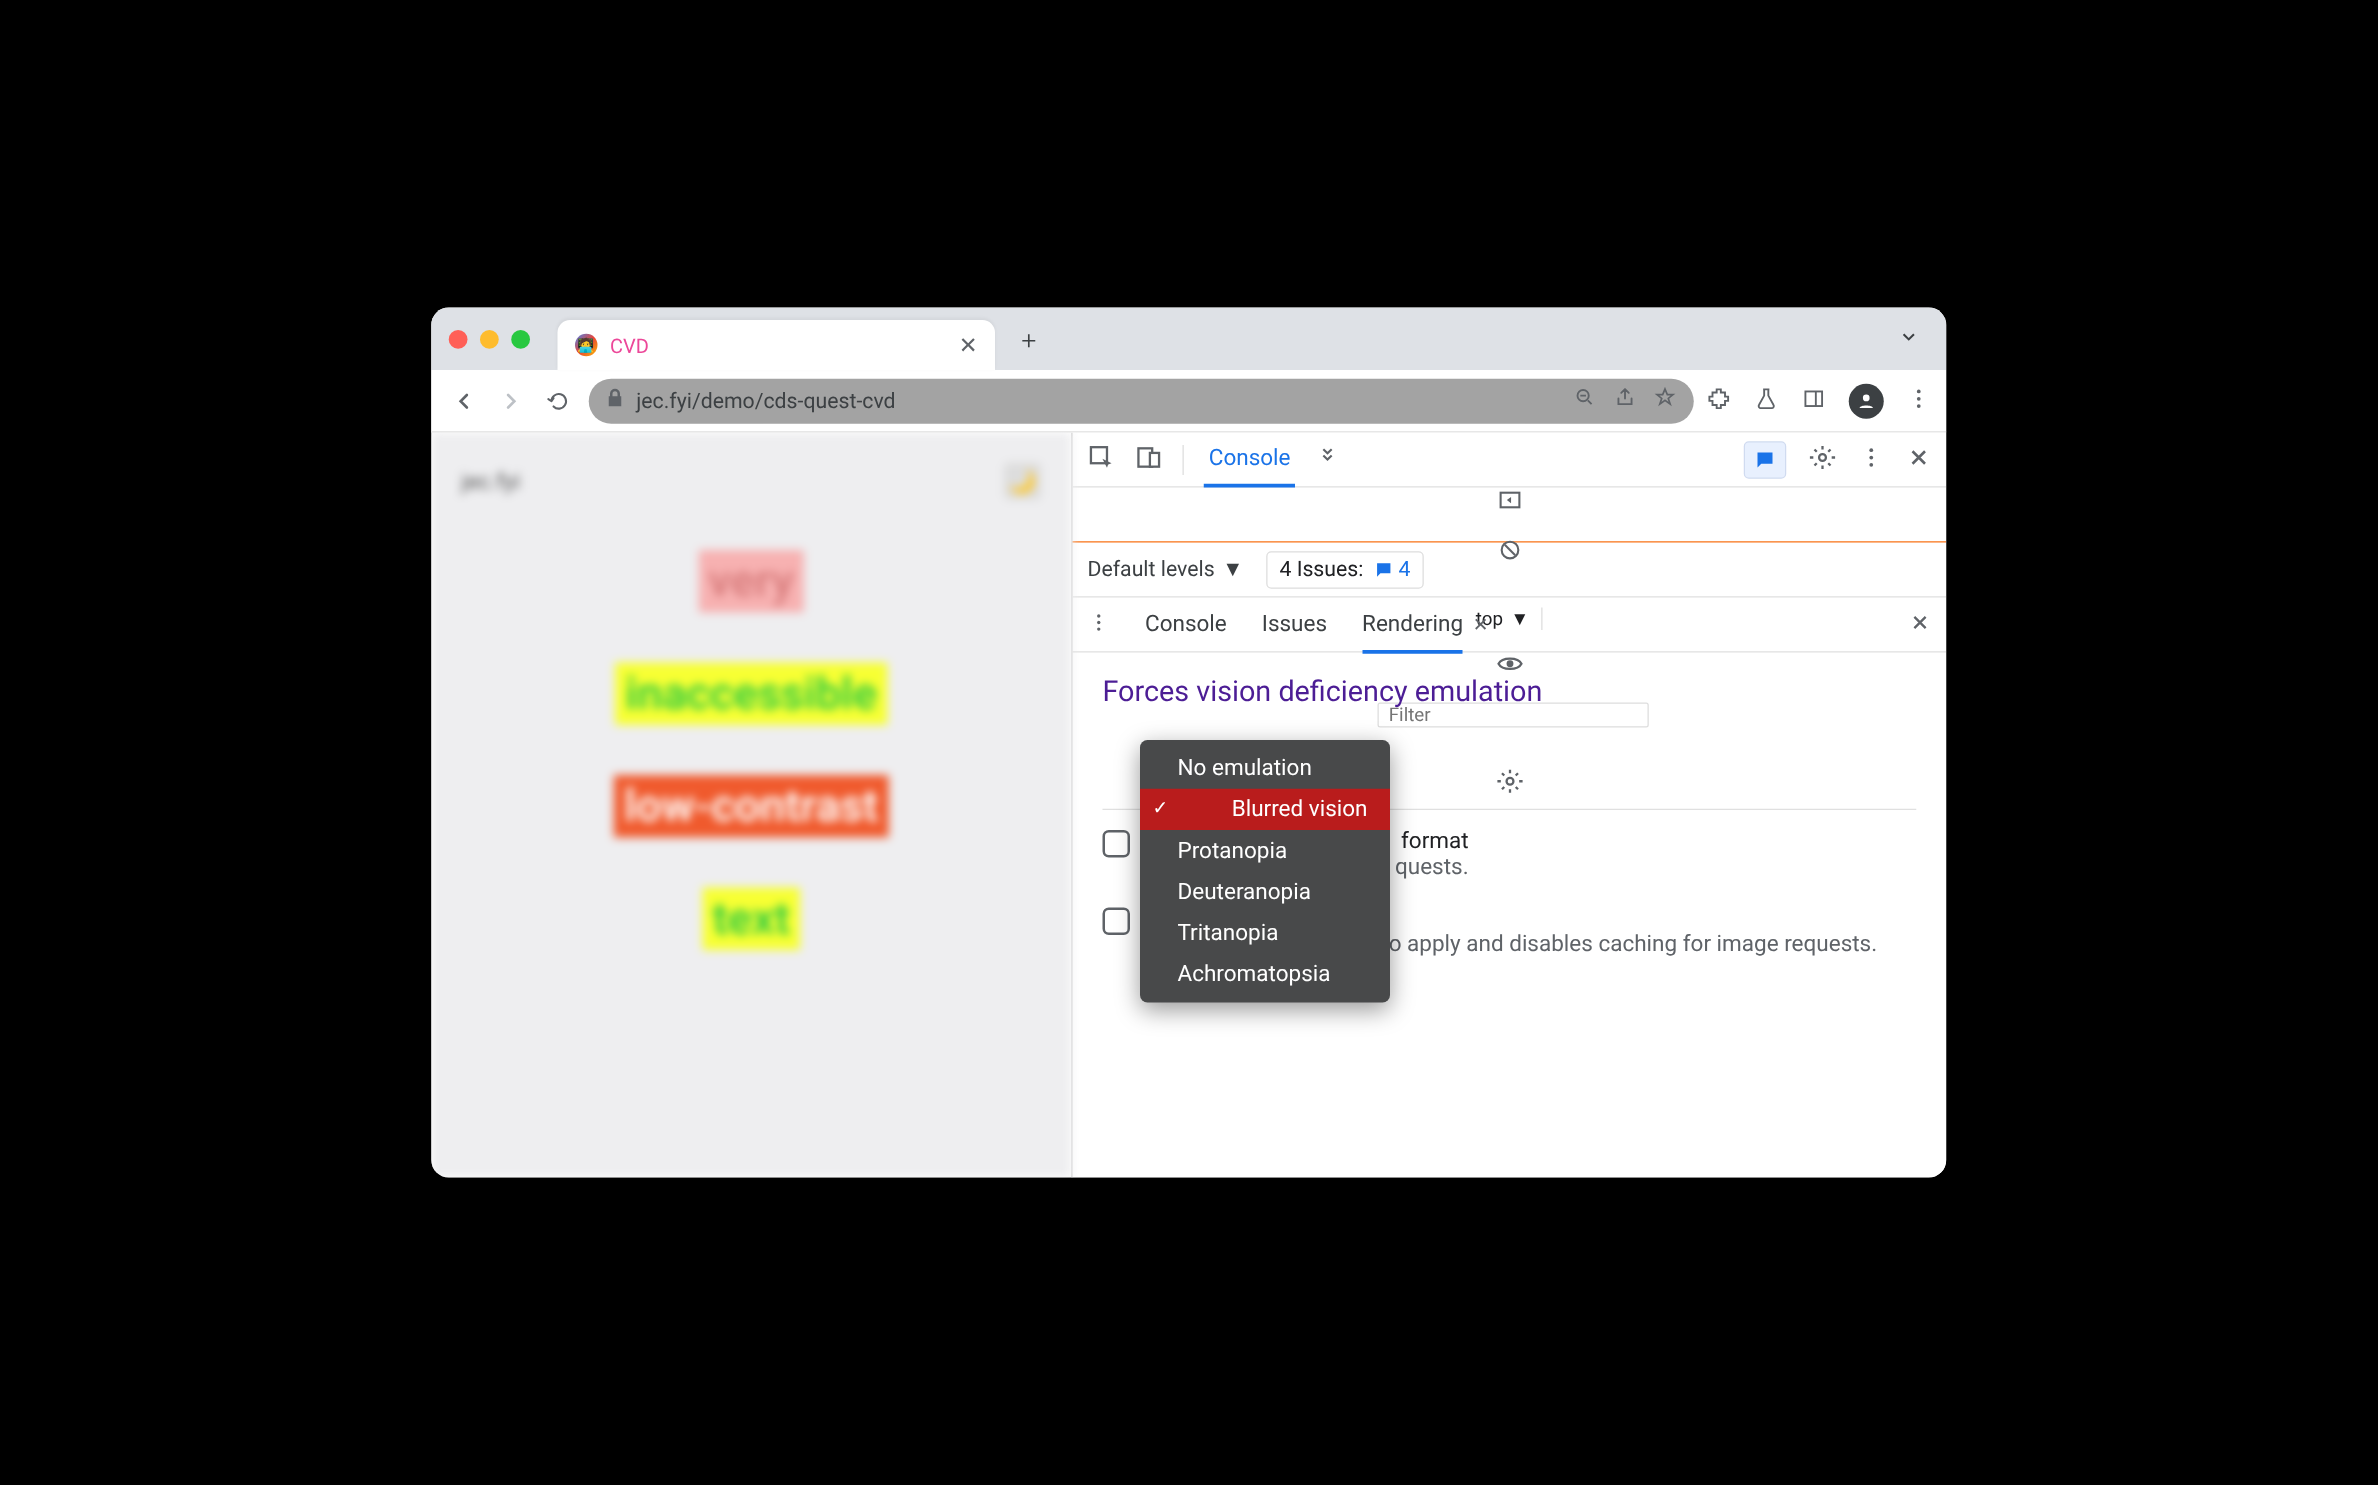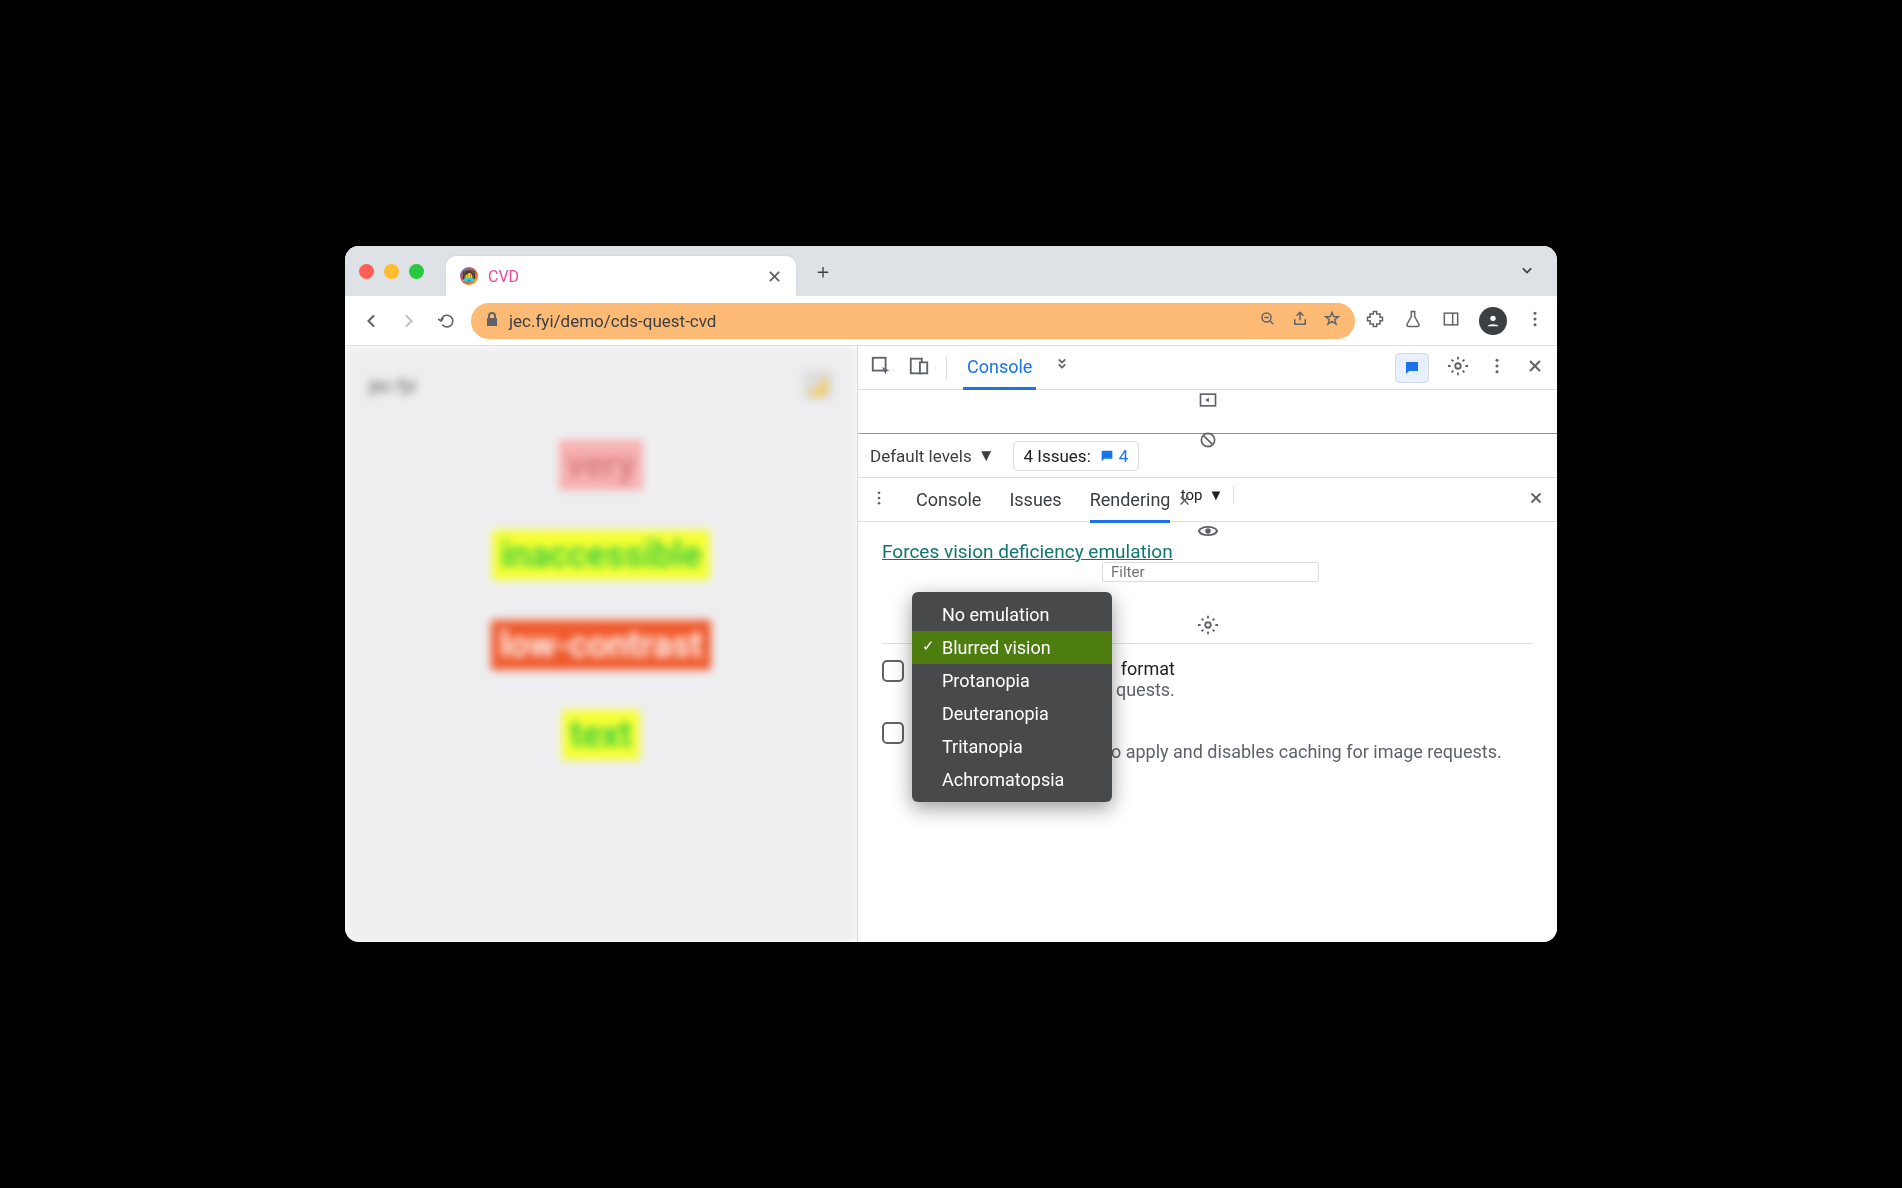--- a/index.html
+++ b/index.html
@@ -16,21 +16,21 @@
 .favicon { width: 18px; height: 18px; background: linear-gradient(135deg, #4285f4 0%, #ea4335 50%, #fbbc04 100%); border-radius: 50%; display: flex; align-items: center; justify-content: center; font-size: 11px; }
 .tab-title { font-size: 16px; color: #ec4899; flex: 1; }
 .tab-close { font-size: 18px; color: #5f6368; cursor: pointer; }
 .newtab { width: 30px; height: 30px; display: flex; align-items: center; justify-content: center; font-size: 20px; color: #3c4043; margin-left: 12px; cursor: pointer; }
 .tabs-dropdown { margin-left: auto; color: #3c4043; font-size: 14px; padding: 6px; cursor: pointer; }
 
 
 .toolbar { height: 50px; background: #fff; display: flex; align-items: center; padding: 0 12px; gap: 10px; border-bottom: 1px solid #e0e0e0; }
 .nav-icon { width: 28px; height: 28px; display: flex; align-items: center; justify-content: center; color: #5f6368; cursor: pointer; }
 .nav-icon.disabled { color: #bdc1c6; }
-.omnibox { flex: 1; height: 36px; background: #fdba74; border-radius: 18px; display: flex; align-items: center; padding: 0 14px; gap: 10px; color: #3c4043; font-size: 17px; }
+.omnibox { flex: 1; height: 36px; background: #a3a3a3; border-radius: 18px; display: flex; align-items: center; padding: 0 14px; gap: 10px; color: #3c4043; font-size: 17px; }
 .omni-actions { display: flex; gap: 14px; margin-left: auto; align-items: center; }
 .omni-actions span, .right-icons span { color: #5f6368; cursor: pointer; }
 .right-icons { display: flex; gap: 18px; align-items: center; }
 .avatar { width: 28px; height: 28px; background: #3c4043; border-radius: 50%; display: flex; align-items: center; justify-content: center; color: #fff; }
 
 
 .content { flex: 1; display: flex; overflow: hidden; }
 .page { flex: 1; background: #eeeef0; padding: 24px; filter: blur(4px); position: relative; }
 .page-header { display: flex; justify-content: space-between; align-items: center; color: #555; margin-bottom: 40px; font-size: 18px; }
 .dark-toggle { width: 30px; height: 30px; background: #ddd; display: flex; align-items: center; justify-content: center; border-radius: 4px; }
@@ -59,25 +59,25 @@
 .issues-badge { color: #1a73e8; display: flex; align-items: center; gap: 4px; }
 
 .dt-drawer-tabs { height: 44px; display: flex; align-items: center; padding: 0 12px; gap: 28px; border-bottom: 1px solid #e0e0e0; position: relative; }
 .drawer-tab { font-size: 18px; color: #3c4043; padding: 10px 0; cursor: pointer; }
 .drawer-tab.active { border-bottom: 3px solid #1a73e8; }
 .drawer-close { margin-left: 4px; color: #5f6368; cursor: pointer; }
 .drawer-right-close { margin-left: auto; color: #5f6368; cursor: pointer; }
 
 .dt-body { flex: 1; padding: 18px 24px; position: relative; overflow: hidden; }
 .section-title { font-size: 19px; color: #202124; margin-bottom: 4px; }
-.section-desc { font-size: 19px; color: #0f766e; margin-bottom: 18px; text-decoration: underline; }
+.section-desc { font-size: 23px; color: #4c1d95; margin-bottom: 18px; }
 
 .dd-menu { position: absolute; top: 70px; left: 54px; background: #48494a; border-radius: 6px; padding: 6px 0; box-shadow: 0 6px 20px rgba(0,0,0,.4); z-index: 10; min-width: 200px; }
 .dd-item { padding: 6px 18px 6px 30px; font-size: 18px; color: #fff; cursor: pointer; position: relative; }
-.dd-item.selected { background: #4d7c0f; }
+.dd-item.selected { background: #b91c1c; text-align: right; }
 .dd-item.selected::before { content: "✓"; position: absolute; left: 10px; font-size: 15px; }
 
 .cb-row { display: flex; gap: 14px; margin-top: 12px; align-items: flex-start; }
 .cb { width: 22px; height: 22px; border: 2px solid #5f6368; border-radius: 5px; flex-shrink: 0; cursor: pointer; margin-top: 2px; }
 .cb-label { font-size: 18px; color: #202124; }
 .cb-desc { font-size: 18px; color: #5f6368; }
 
 .svg-shape { width: 20px; height: 20px; }
 hr.sep { border: none; border-top: 1px solid #e0e0e0; margin: 14px 0; }
 </style>

